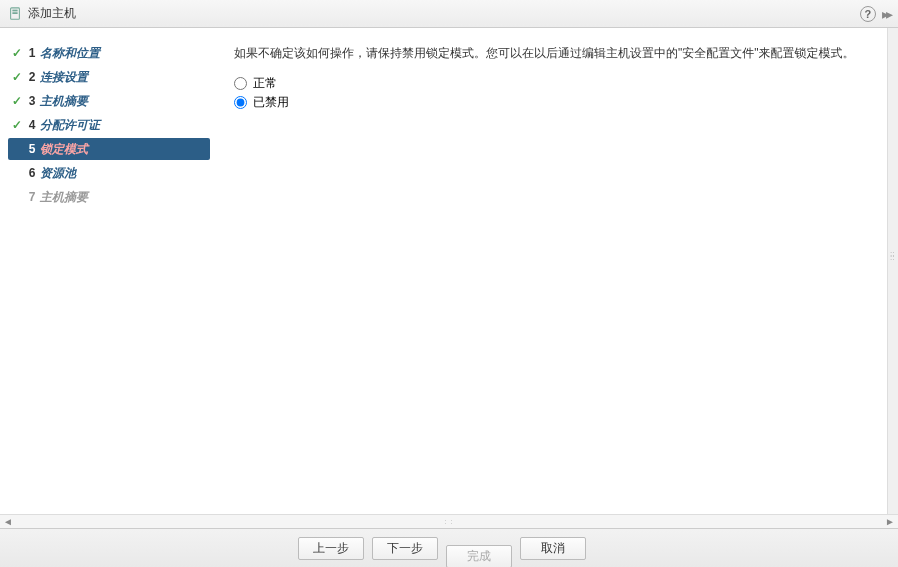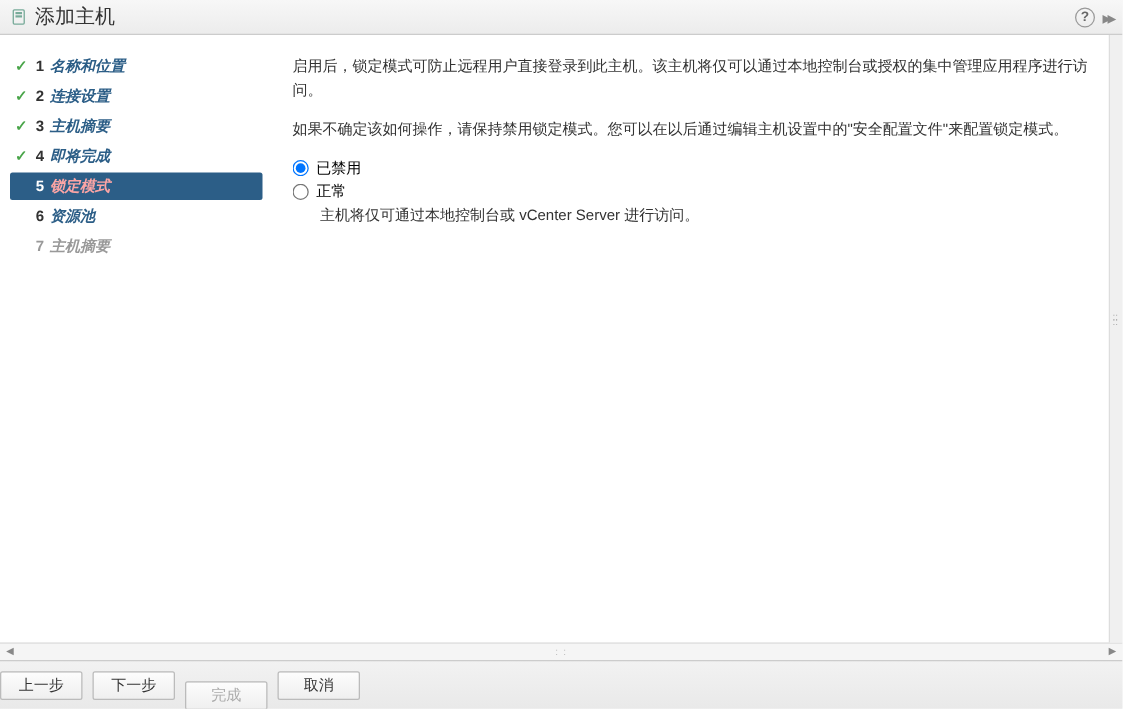--- a/index.html
+++ b/index.html
@@ -22,21 +22,21 @@
     }
     .titlebar .host-icon {
       width: 14px; height: 14px;
       margin-right: 6px;
       display: inline-block;
       position: relative;
     }
     .titlebar .host-icon svg { width: 14px; height: 14px; }
     .titlebar-title {
       color: #333;
-      font-size: 16px;
+      font-size: 12px;
       flex: 1;
     }
     .titlebar-right {
       display: flex;
       align-items: center;
       gap: 6px;
     }
     .help-icon {
       width: 16px; height: 16px;
       border: 1px solid #999;
@@ -161,21 +161,21 @@
       color: #bbb;
       font-size: 8px;
       letter-spacing: 1px;
     }
     .footer {
       height: 39px;
       background: linear-gradient(#f2f2f2, #e9e9e9);
       border-top: 1px solid #ccc;
       display: flex;
       align-items: center;
-      justify-content: flex-start;
+      justify-content: center;
       padding-right: 14px;
       gap: 8px;
     }
     .btn {
       height: 23px;
       min-width: 66px;
       padding: 0 12px;
       background: linear-gradient(#fdfdfd, #efefef);
       border: 1px solid #bbb;
       border-radius: 2px;
@@ -220,53 +220,51 @@
       <span class="label">连接设置</span>
     </div>
     <div class="step">
       <span class="check">✓</span>
       <span class="num">3</span>
       <span class="label">主机摘要</span>
     </div>
     <div class="step">
       <span class="check">✓</span>
       <span class="num">4</span>
-      <span class="label">即将完成</span>
+      <span class="label">分配许可证</span>
     </div>
     <div class="step active">
       <span class="check"></span>
       <span class="num">5</span>
       <span class="label">锁定模式</span>
     </div>
     <div class="step">
       <span class="check"></span>
       <span class="num">6</span>
       <span class="label">资源池</span>
     </div>
     <div class="step disabled">
       <span class="check"></span>
       <span class="num">7</span>
       <span class="label">主机摘要</span>
     </div>
   </div>
 
   <div class="content">
-    <div class="desc-line">启用后，锁定模式可防止远程用户直接登录到此主机。该主机将仅可以通过本地控制台或授权的集中管理应用程序进行访问。</div>
     <div class="desc-line">如果不确定该如何操作，请保持禁用锁定模式。您可以在以后通过编辑主机设置中的"安全配置文件"来配置锁定模式。</div>
+
+    <div class="radio-row">
+      <input type="radio" name="lockdown" style="">
+      <span>正常</span>
+    </div>
 
     <div class="radio-row">
       <input type="radio" name="lockdown" checked="" style="">
       <span>已禁用</span>
     </div>
-
-    <div class="radio-row">
-      <input type="radio" name="lockdown" style="">
-      <span>正常</span>
-    </div>
-    <div class="radio-desc">主机将仅可通过本地控制台或 vCenter Server 进行访问。</div>
 
   </div>
 
   <div class="right-rail">
     <span class="rail-grip" style="top:46%;">::<br>::</span>
   </div>
 </div>
 
 <div class="scroll-bar">
   <span class="scroll-arrow">◄</span>

